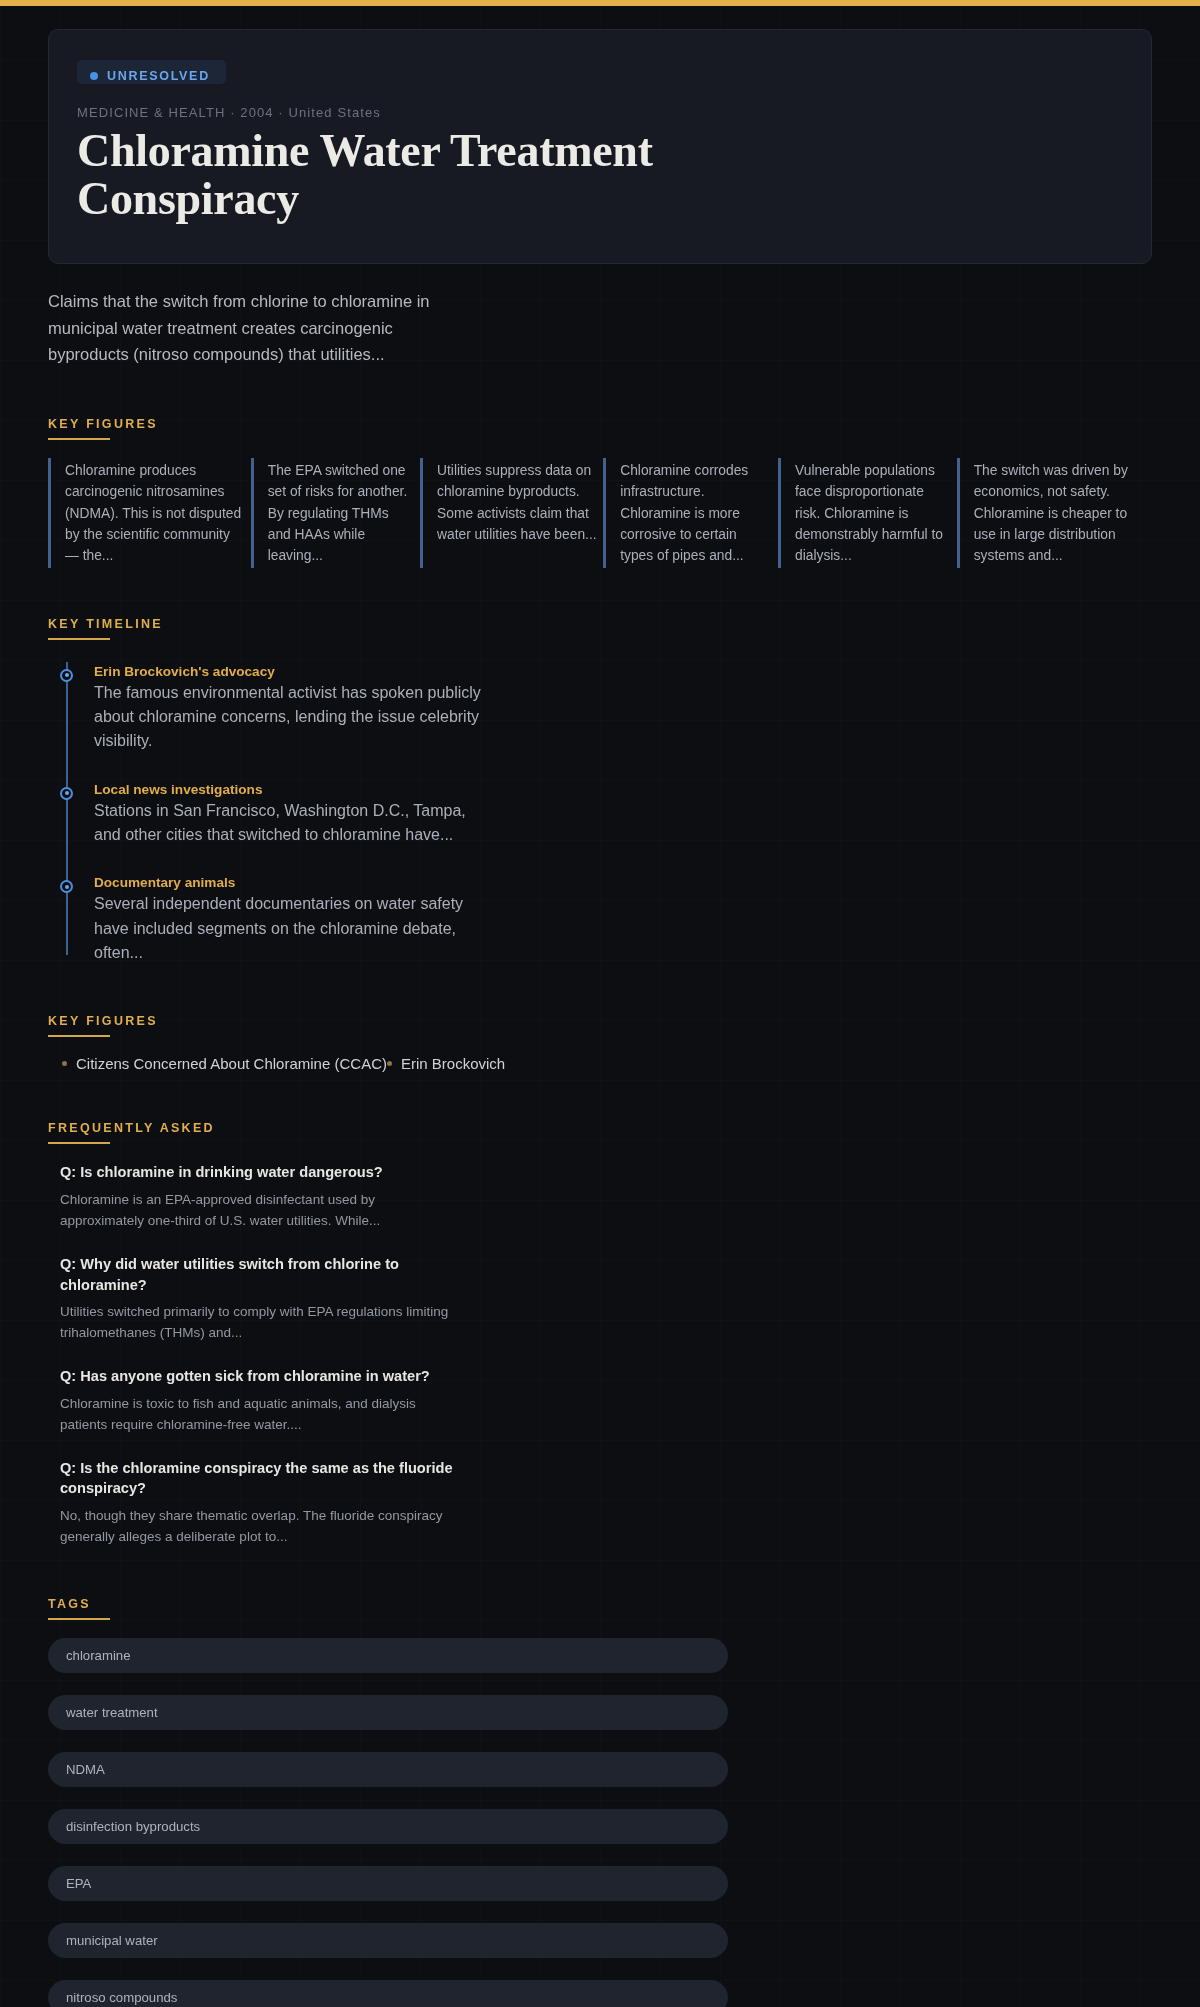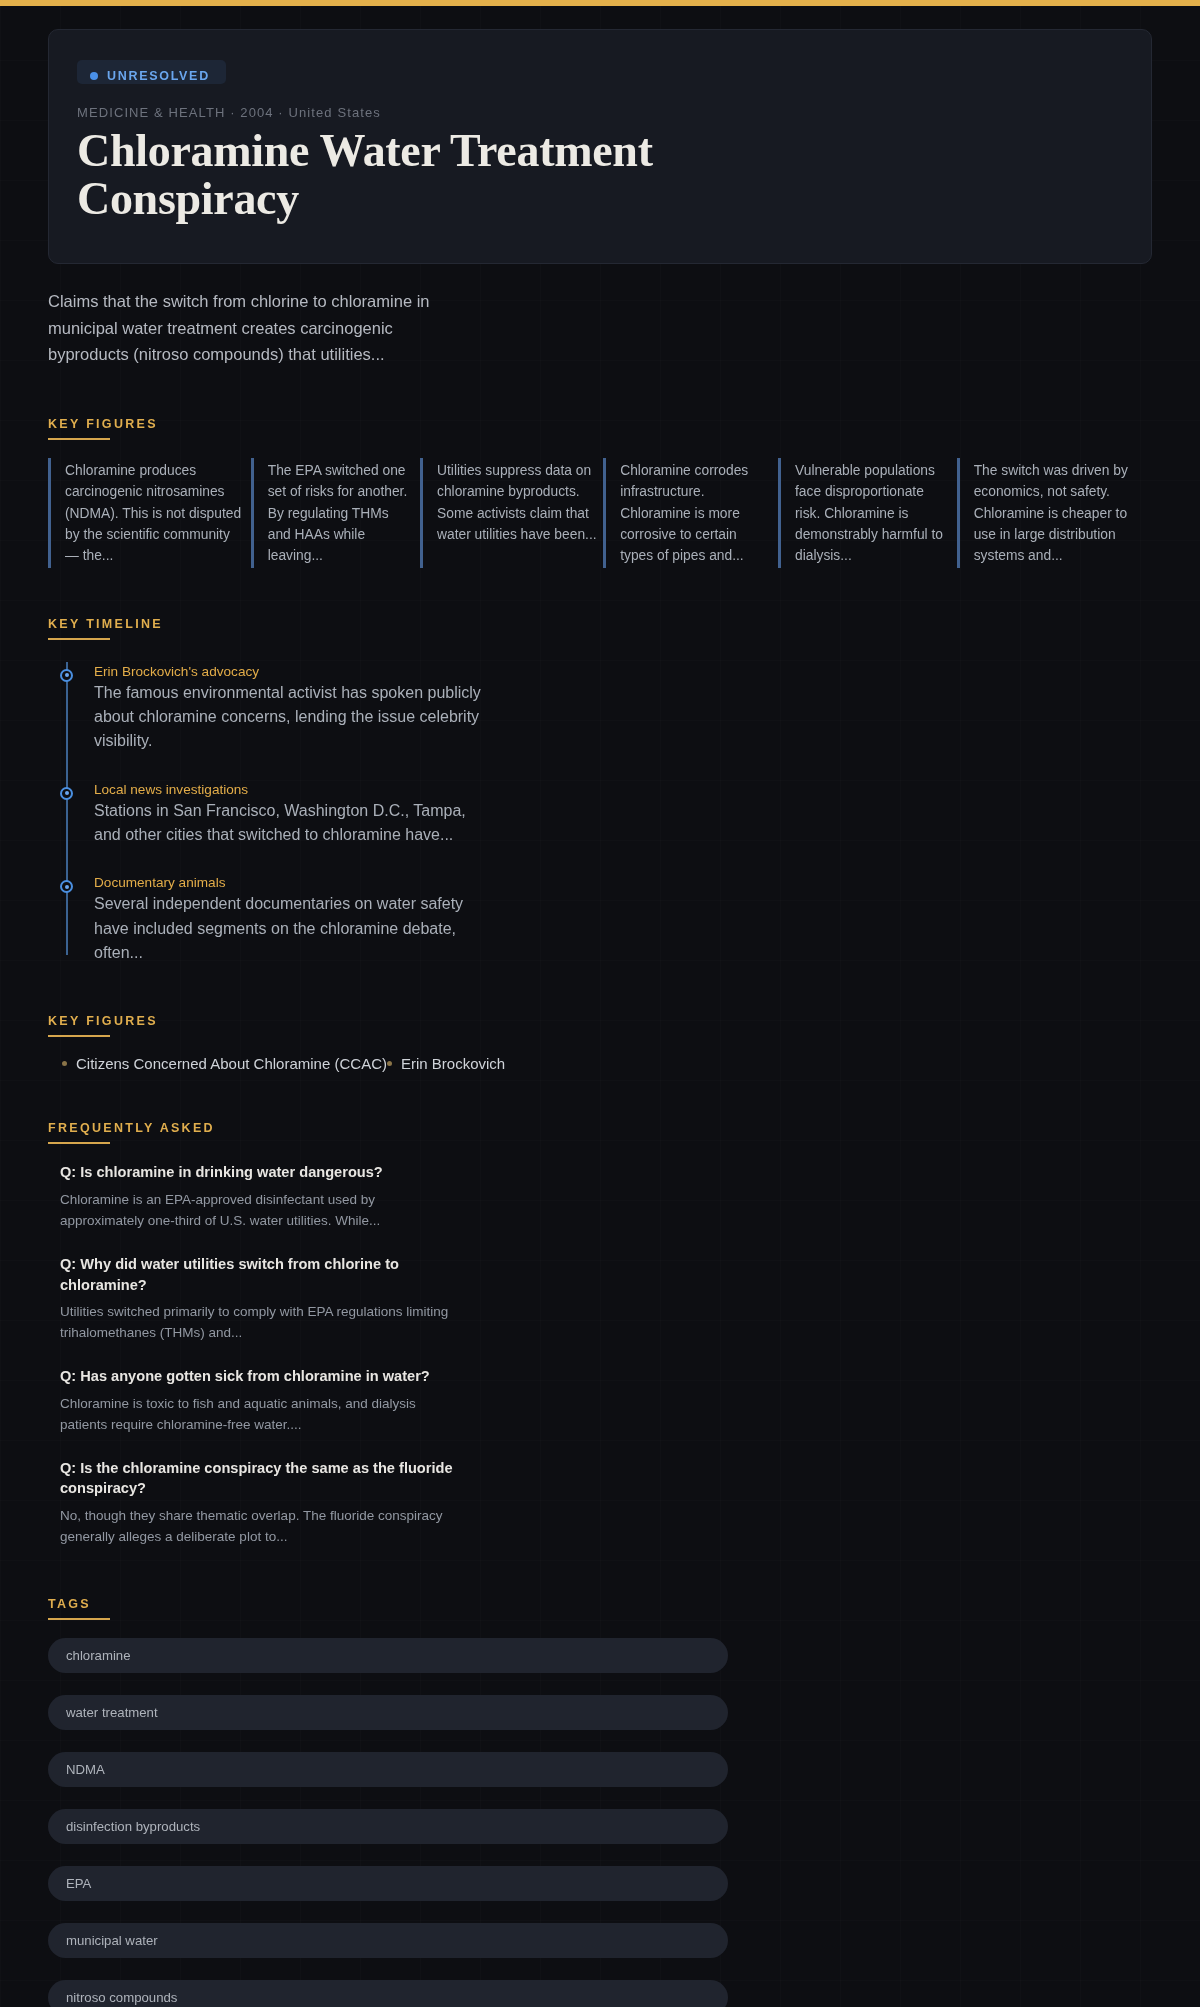--- a/index.html
+++ b/index.html
@@ -154,21 +154,21 @@
   }
   .tl-dot::after {
     content: "";
     width: 4px; height: 4px;
     border-radius: 50%;
     background: #6aa6ee;
   }
   .tl-title {
     color: #e3ad49;
     font-size: 13.6px;
-    font-weight: normal;
+    font-weight: bold;
     margin-bottom: 2px;
   }
   .tl-desc {
     font-size: 16px;
     line-height: 1.52;
     color: #aab0b9;
     max-width: 400px;
   }
 
   

